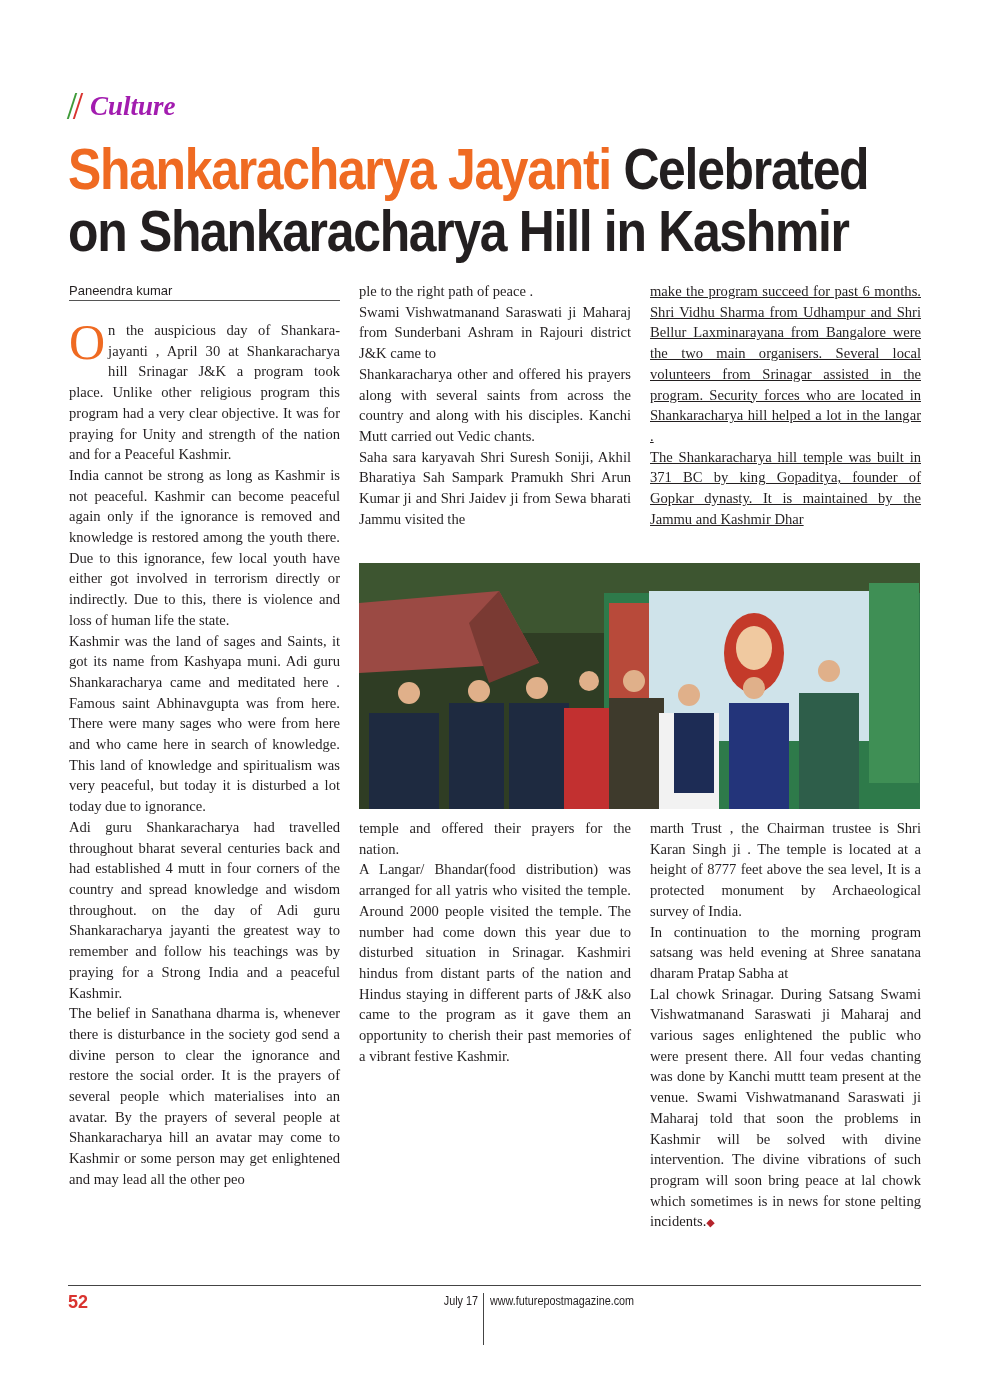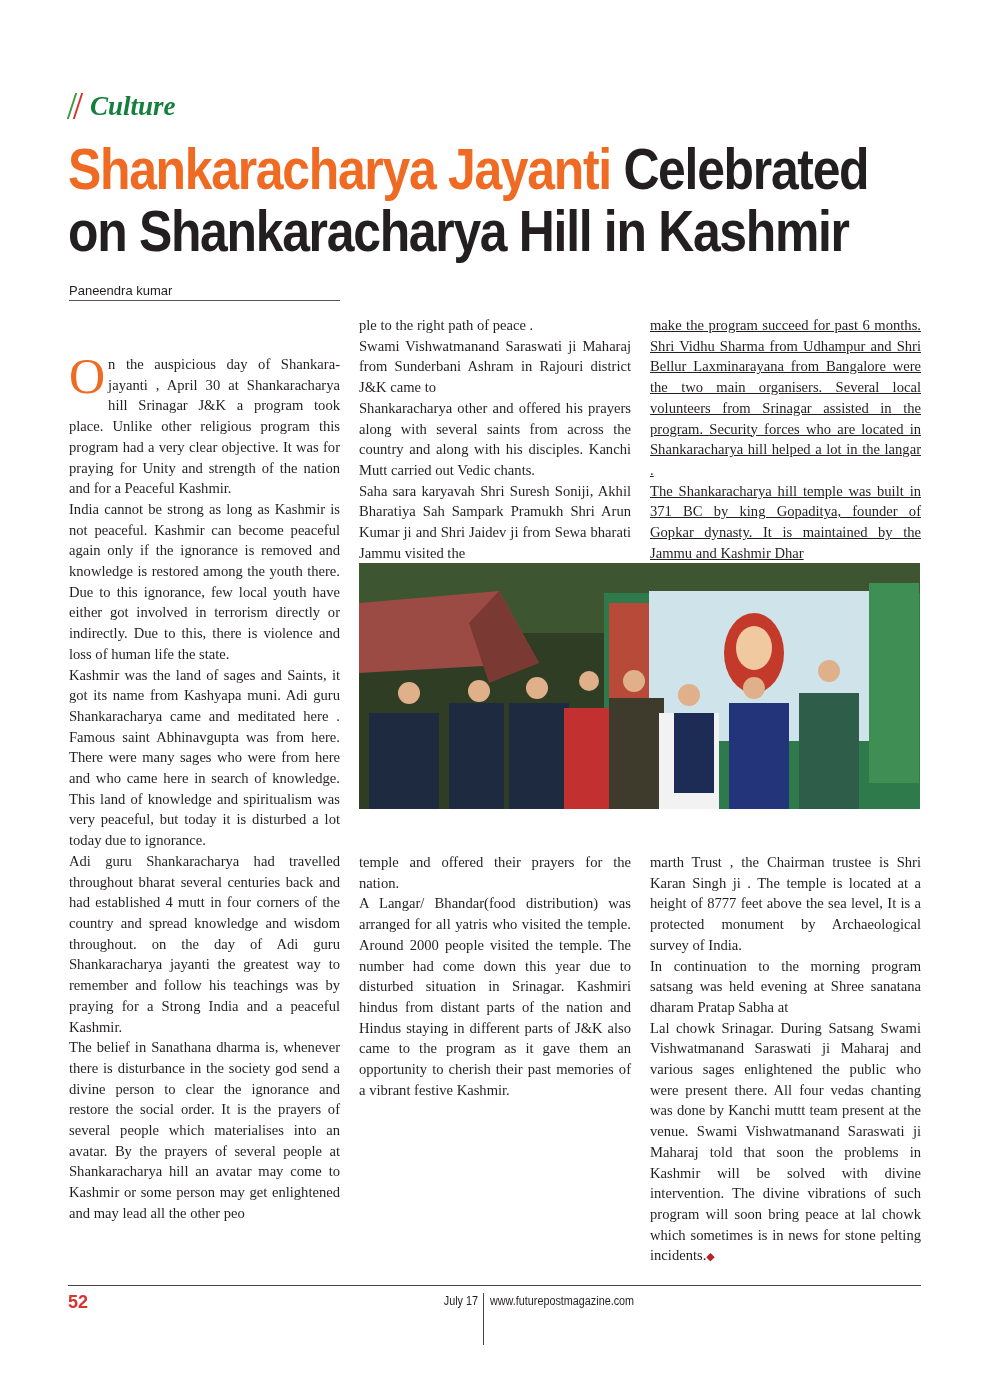--- a/index.html
+++ b/index.html
@@ -3,29 +3,29 @@
 <meta charset="utf-8">
 <style>
   html, body { margin: 0; padding: 0; background: #ffffff; }
   body { width: 991px; height: 1397px; position: relative; overflow: hidden; font-family: "Liberation Serif", serif; color: #231f20; }
 
   .section-tag { position: absolute; left: 68px; top: 88px; height: 36px; display: flex; align-items: center; }
   .slash { position: relative; width: 16px; height: 26px; margin-right: 6px; }
   .slash i { position: absolute; top: 0; width: 2px; height: 26px; transform: skewX(-18deg); }
   .slash .g { left: 3px; background: #3f9b3a; }
   .slash .r { left: 9px; background: #d9332f; }
-  .section-label { font-family: "Liberation Serif", serif; font-style: italic; font-weight: bold; font-size: 27px; color: #15803d; }
+  .section-label { font-family: "Liberation Serif", serif; font-style: italic; font-weight: bold; font-size: 27px; color: #a21caf; }
 
   .title { position: absolute; left: 68px; top: 138px; width: 880px; font-family: "Liberation Sans", sans-serif; font-weight: bold; font-size: 58px; line-height: 62px; letter-spacing: -1.5px; transform: scaleX(0.86); transform-origin: left top; white-space: nowrap; }
   .title .hl { color: #ef6a22; }
   .title .dk { color: #231f20; }
 
   .byline { position: absolute; left: 69px; top: 283px; width: 271px; font-family: "Liberation Sans", sans-serif; font-size: 13px; color: #231f20; border-bottom: 1px solid #555; padding-bottom: 2px; }
 
-  .col { position: absolute; font-size: 14.6px; line-height: 20.7px; text-align: justify; color: #231f20; margin-top: 34px; }
+  .col { position: absolute; font-size: 14.6px; line-height: 20.7px; text-align: justify; color: #231f20; }
   .col p { margin: 0; }
   .col1 { left: 69px; top: 320px; width: 271px; }
   .col2top { left: 359px; top: 281px; width: 272px; }
   .col3top { left: 650px; top: 281px; width: 271px; text-decoration: underline; }
   .col2bot { left: 359px; top: 818px; width: 272px; }
   .col3bot { left: 650px; top: 818px; width: 271px; }
   .dropcap { float: left; font-size: 50px; line-height: 40px; color: #ef6a22; margin: 2px 3px 0 0; font-family: "Liberation Serif", serif; }
   .endmark { color: #b5242c; font-size: 11px; }
 
   .photo { position: absolute; left: 359px; top: 563px; width: 561px; height: 246px; overflow: hidden; background: #3a4a2e; }

